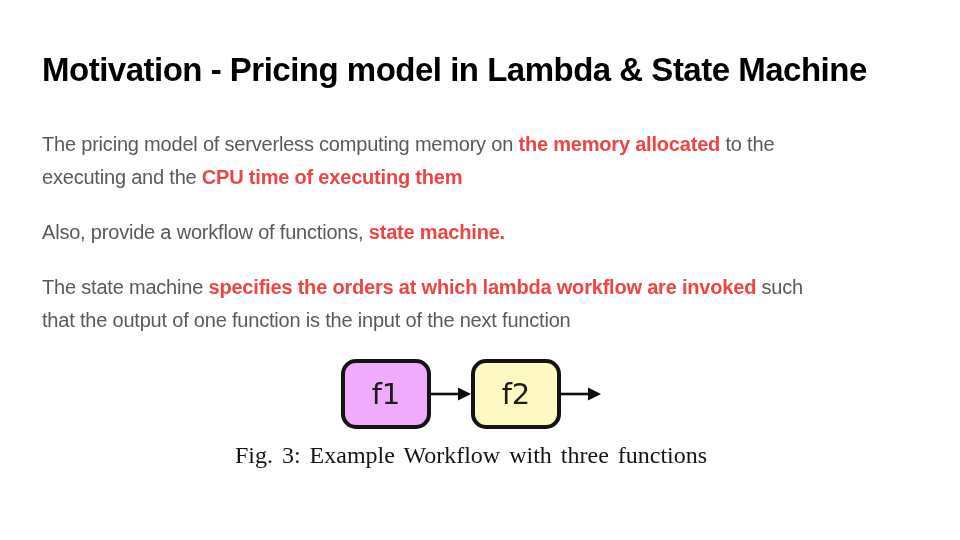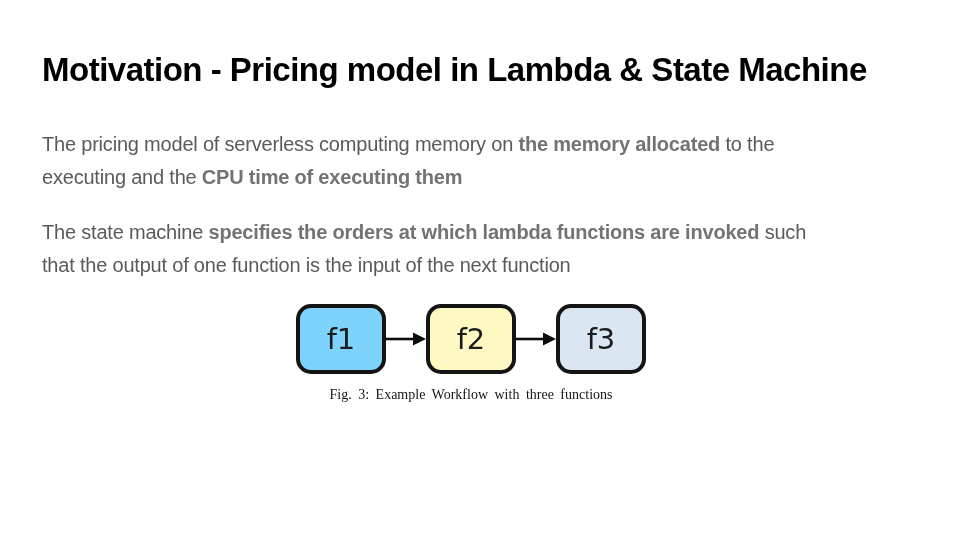--- a/index.html
+++ b/index.html
@@ -27,21 +27,21 @@
   }
   .body-paragraphs p {
     margin: 0 0 22px 0;
     font-size: 20px;
     line-height: 33px;
     color: #5a5a5a;
     letter-spacing: -0.2px;
   }
   .body-paragraphs strong {
     font-weight: 700;
-    color: #737373;
+    color: #ef4444;
   }
   .figure {
     margin-top: 6px;
     text-align: center;
   }
   .flow-row {
     display: flex;
     justify-content: center;
     align-items: center;
   }
@@ -59,45 +59,45 @@
     font-family: "DejaVu Sans", "Liberation Sans", sans-serif;
   }
   .flow-arrow {
     width: 40px;
     height: 16px;
     flex: 0 0 auto;
   }
   .caption {
     margin-top: 13px;
     font-family: "Liberation Serif", serif;
-    font-size: 14px;
+    font-size: 24px;
     color: #151515;
     word-spacing: 3px;
   }
 </style>
 </head>
 <body>
 
 <div class="slide">
   <h1 class="title">Motivation - Pricing model in Lambda &amp; State Machine</h1>
 
   <div class="body-paragraphs">
       <p><span>The pricing model of serverless computing memory on </span><strong>the memory allocated</strong><span> to the</span><br><span>executing and the </span><strong>CPU time of executing them</strong></p>
-      <p><span>The state machine </span><strong>specifies the orders at which lambda functions are invoked</strong><span> such</span><br><span>that the output of one function is the input of the next function</span></p>
+      <p><span>Also, provide a workflow of functions, </span><strong>state machine.</strong></p>
+      <p><span>The state machine </span><strong>specifies the orders at which lambda workflow are invoked</strong><span> such</span><br><span>that the output of one function is the input of the next function</span></p>
     </div>
 
   <div class="figure">
     <div class="flow-row">
-        <div class="flow-node" style="background: #7dd3fc; border-color: rgb(20, 20, 20);">f1</div>
+        <div class="flow-node" style="background: #f0abfc; border-color: rgb(20, 20, 20);">f1</div>
         <svg class="flow-arrow" viewBox="0 0 40 16">
           <line x1="0" y1="8" x2="29" y2="8" stroke="#0d0d0d" stroke-width="2.6"></line>
           <polygon points="27,1.5 40,8 27,14.5" fill="#0d0d0d"></polygon>
         </svg>
         <div class="flow-node" style="background: #fef9c3; border-color: rgb(20, 20, 20);">f2</div>
         <svg class="flow-arrow" viewBox="0 0 40 16">
           <line x1="0" y1="8" x2="29" y2="8" stroke="#0d0d0d" stroke-width="2.6"></line>
           <polygon points="27,1.5 40,8 27,14.5" fill="#0d0d0d"></polygon>
         </svg>
-        <div class="flow-node" style="background: rgb(219, 230, 243); border-color: rgb(20, 20, 20);">f3</div>
       </div>
     <div class="caption">Fig. 3: Example Workflow with three functions</div>
   </div>
 </div>
 
 </body></html>

